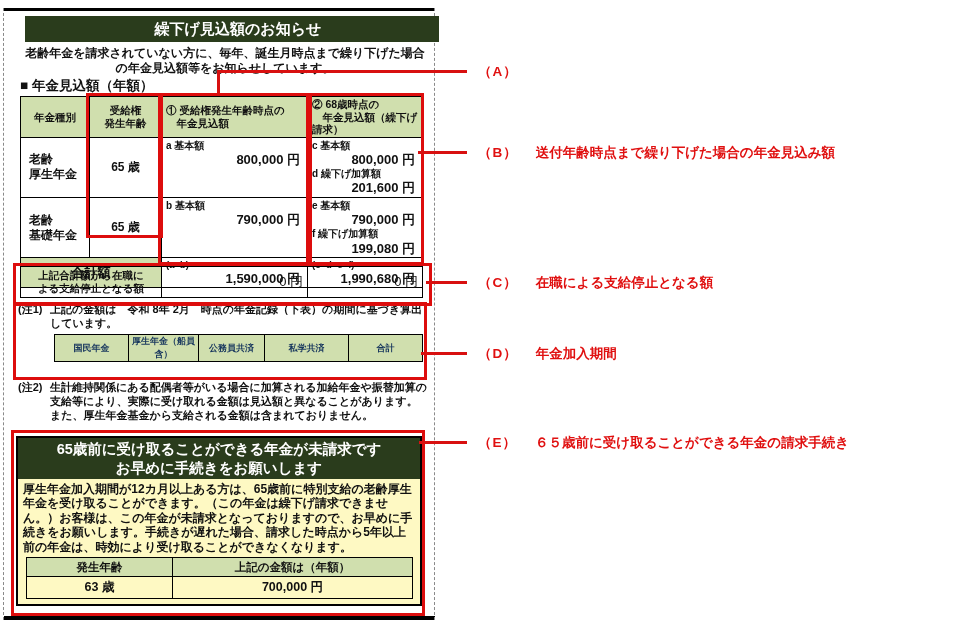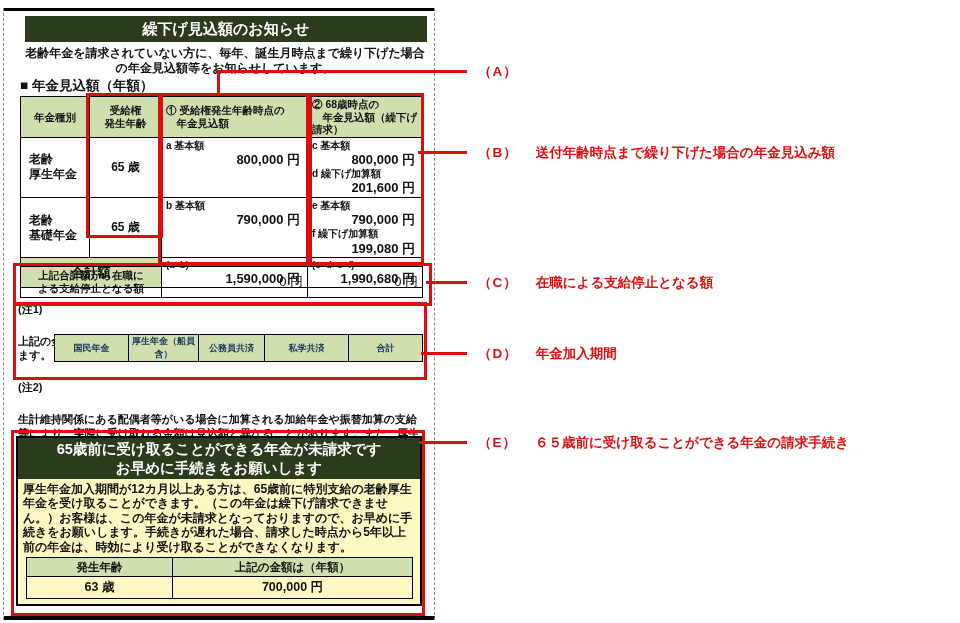--- a/index.html
+++ b/index.html
@@ -6,21 +6,21 @@
   .page{position:relative;width:960px;height:623px;background:#fff;
         font-family:"Liberation Sans",sans-serif;color:#111;overflow:hidden;}
   .abs{position:absolute;}
 
   
   .edge-h{background:#000;}
   .edge-v{border-left:1px dashed #8a8a8a;width:0;}
 
   
   .title-bar{background:#2a3c1c;color:#fff;font-weight:bold;font-size:15px;
-             text-align:center;line-height:26px;height:26px;}
+             text-align:center;line-height:26px;height:26px;padding-left:12px;}
 
   .intro{font-size:12px;font-weight:bold;line-height:1.28;}
   .section-heading{font-size:13.5px;font-weight:bold;}
 
   table{border-collapse:collapse;table-layout:fixed;}
   td,th{border:1px solid #000;padding:0;vertical-align:middle;overflow:hidden;}
   .hdr{background:#d0dfae;font-weight:bold;font-size:10.5px;text-align:center;
        white-space:pre-line;line-height:1.2;}
   .hdr-left{text-align:left;padding:1px 2px 1px 4px;}
   .type-cell{font-size:12px;font-weight:bold;text-align:left;padding-left:8px;
@@ -29,21 +29,21 @@
   .amt-cell{vertical-align:top;padding:2px 4px 1px 4px;}
   .amt-label{font-size:10px;font-weight:bold;text-align:left;line-height:1.25;}
   .amt-value{font-size:13px;font-weight:bold;text-align:right;padding-right:3px;line-height:1.2;}
   .total-label{background:#d0dfae;font-size:13px;font-weight:bold;text-align:center;}
   .formula{font-size:9.5px;font-weight:bold;text-align:left;line-height:1.1;}
 
   .susp-label{font-size:10.5px;font-weight:bold;text-align:center;
               white-space:pre-line;line-height:1.25;}
   .susp-val{font-size:13px;font-weight:normal;text-align:right;padding-right:4px;}
 
-  .note{display:flex;font-size:11px;font-weight:bold;line-height:1.25;flex-direction:column;}
+  .note{display:flex;font-size:11px;font-weight:bold;line-height:1.25;}
   .note .pfx{flex:0 0 32px;}
   .note .txt{flex:1;}
 
   .enr-hdr{background:#d0dfae;color:#17365d;font-size:9px;font-weight:bold;
            text-align:center;height:16px;}
   .enr-val{font-size:11.5px;font-weight:bold;text-align:right;padding-right:8px;height:18px;}
 
   .unclaimed-box{border:2px solid #000;background:#fef9c3;}
   .banner{background:#2a3c1c;color:#fff;font-weight:bold;font-size:14.5px;
           text-align:center;line-height:19px;padding:2px 0 1px 0;}

